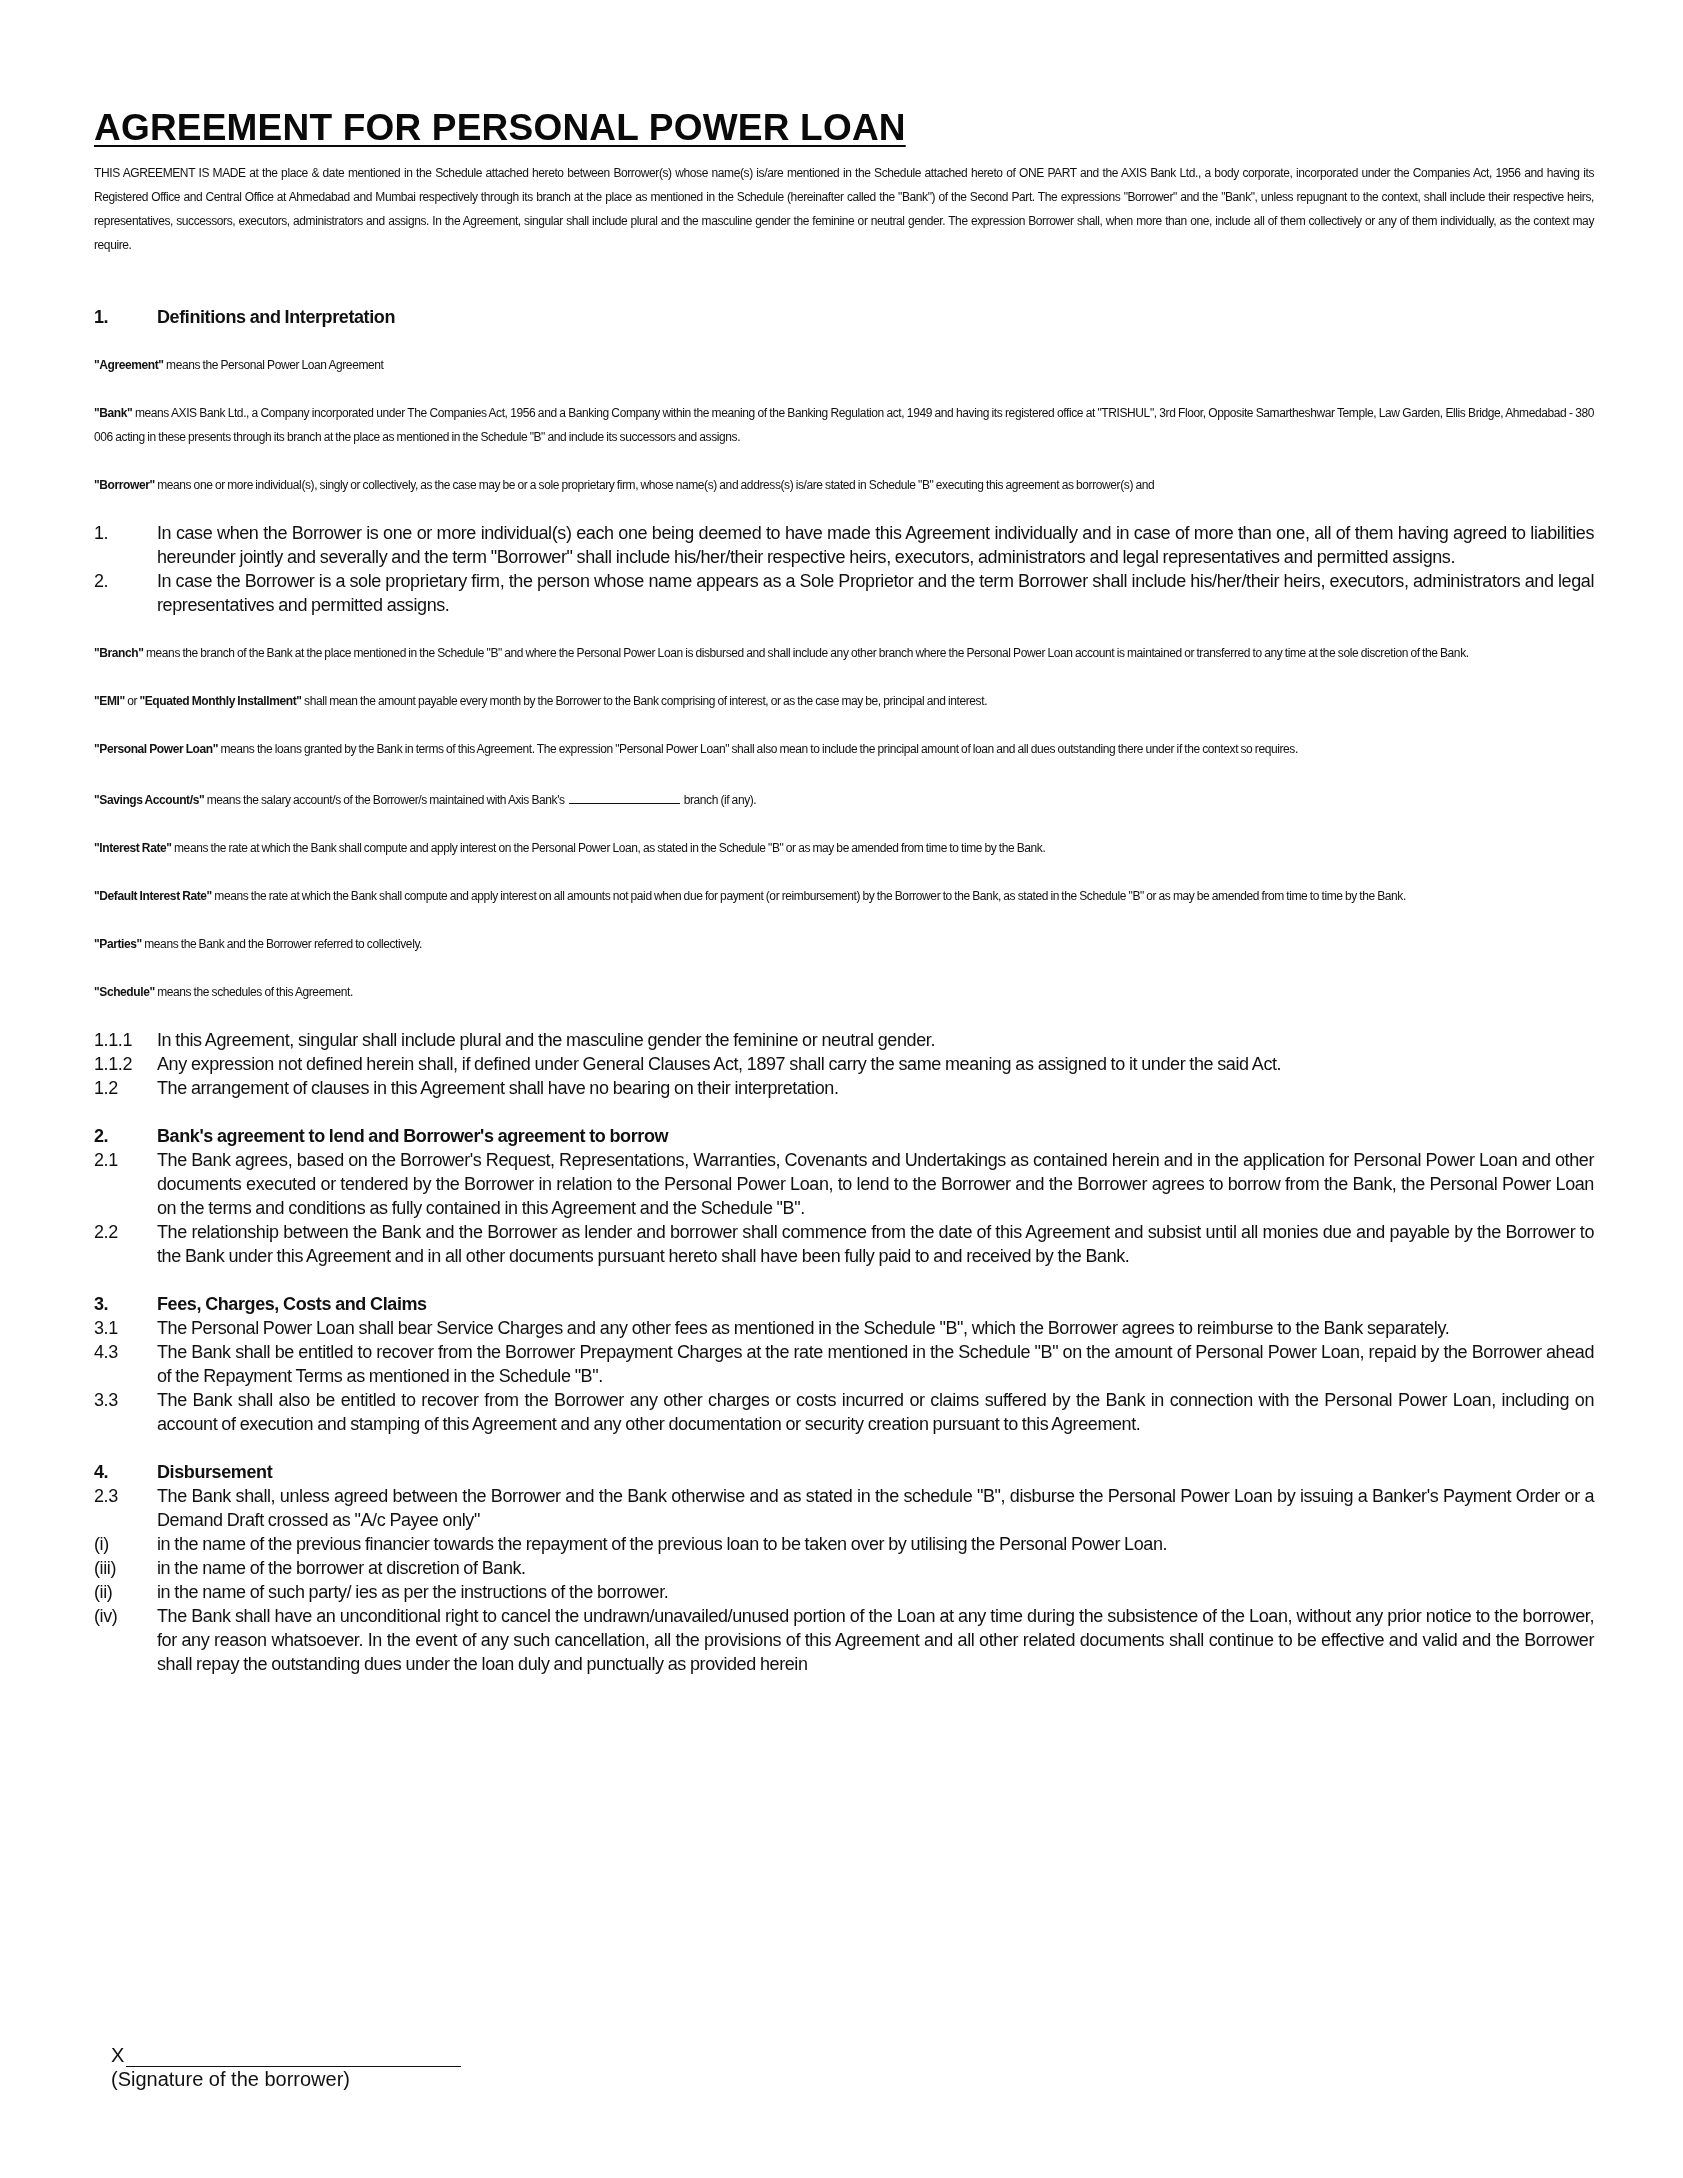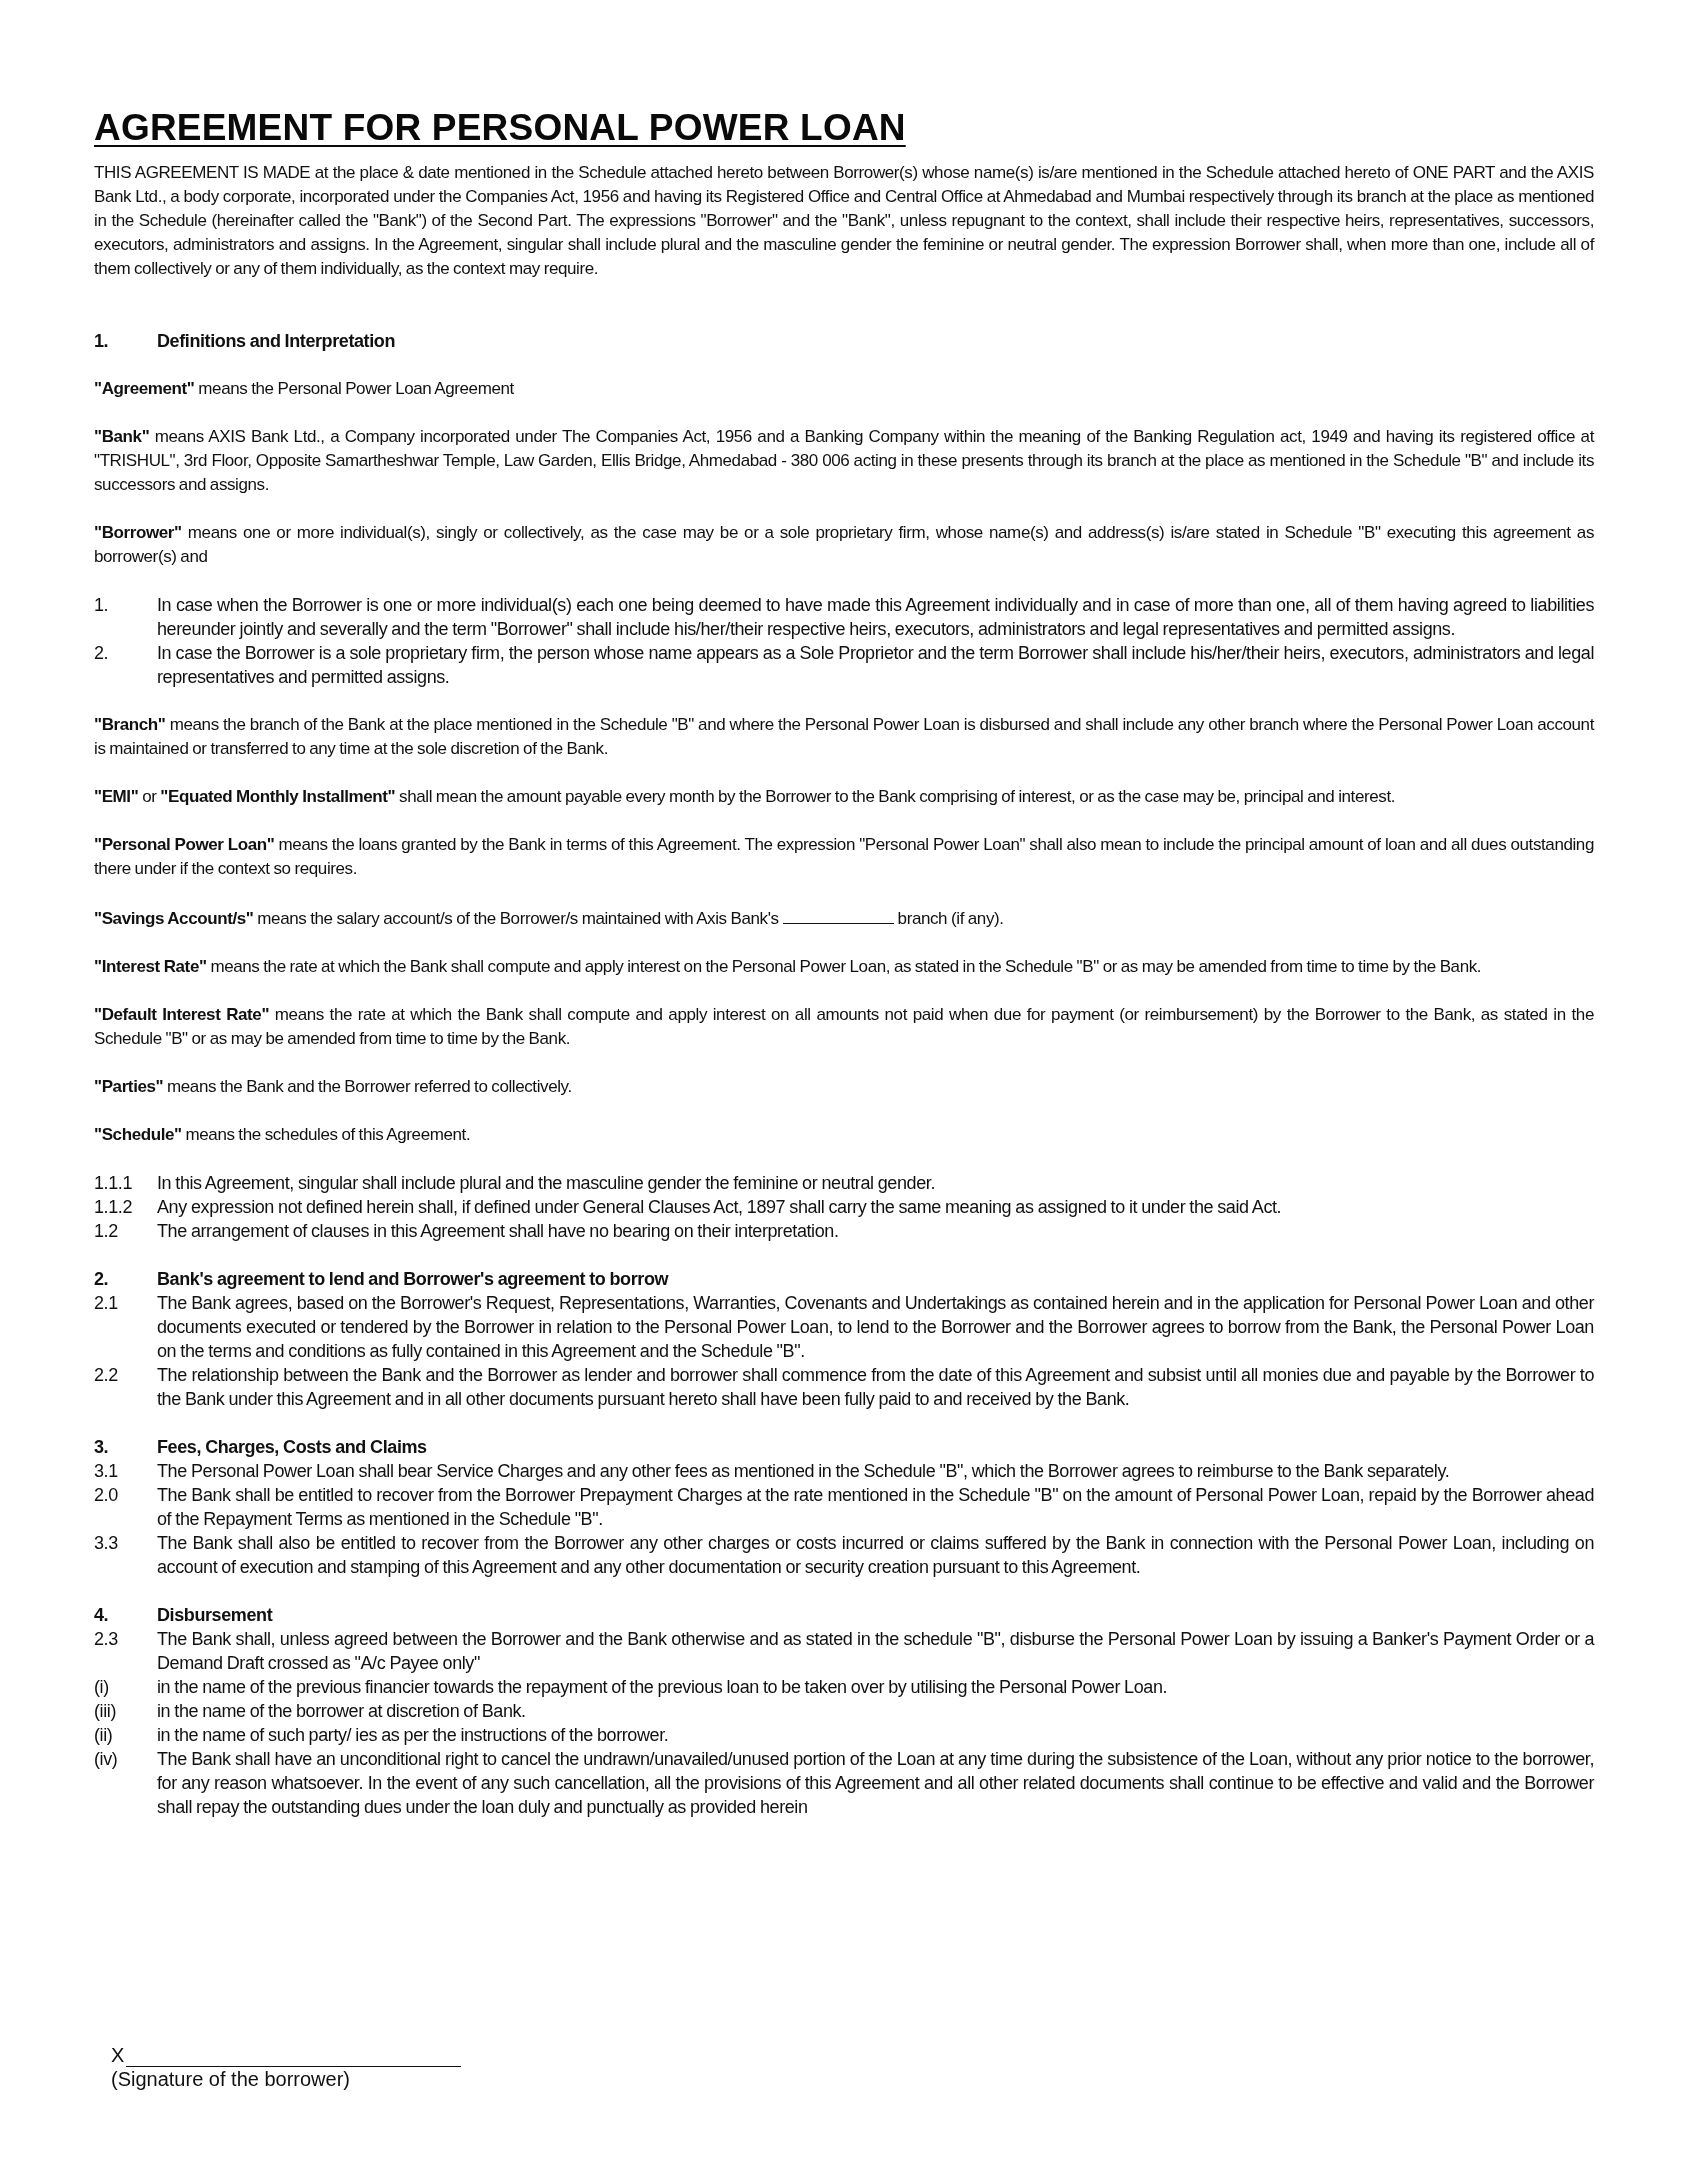--- a/index.html
+++ b/index.html
@@ -7,21 +7,21 @@
     width: 1683px; height: 2178px; position: relative; overflow: hidden;
     font-family: "Liberation Sans", sans-serif; color: #111111;
   }
   .page { position: absolute; left: 94px; top: 107px; width: 1500px; }
   .title {
     text-align: left; font-weight: bold; font-size: 37px; text-decoration: underline;
     text-underline-offset: 5px; text-decoration-thickness: 2px;
     margin: 0 0 12px 0; letter-spacing: 0.2px; color: #0a0a0a;
   }
   .para {
-    font-size: 17px; line-height: 24px; text-align: justify; margin: 0;
+    font-size: 12px; line-height: 24px; text-align: justify; margin: 0;
     letter-spacing: -0.4px; word-spacing: -0.5px;
   }
   .gap { height: 24px; }
   .agreed { font-weight: bold; font-size: 18px; letter-spacing: -0.6px; margin: 0; line-height: 24px; }
   .row { display: flex; font-size: 18px; line-height: 24px; letter-spacing: -0.4px; word-spacing: -0.5px; }
   .row .num { width: 63px; flex: 0 0 63px; }
   .row .txt { flex: 1; text-align: justify; }
   .row.head .txt, .row.head .num { font-weight: bold; }
   .def b { font-weight: bold; }
   .blank { display: inline-block; width: 111px; border-bottom: 1.5px solid #111; height: 18px; vertical-align: baseline; margin: 0 4px; }
@@ -119,21 +119,21 @@
 
   <div class="row head">
     <span class="num">3.</span>
     <span class="txt">Fees, Charges, Costs and Claims</span>
   </div>
   <div class="row">
     <span class="num">3.1</span>
     <span class="txt">The Personal Power Loan shall bear Service Charges and any other fees as mentioned in the Schedule "B", which the Borrower agrees to reimburse to the Bank separately.</span>
   </div>
   <div class="row">
-    <span class="num">2.0</span>
+    <span class="num">4.3</span>
     <span class="txt">The Bank shall be entitled to recover from the Borrower Prepayment Charges at the rate mentioned in the Schedule "B" on the amount of Personal Power Loan, repaid by the Borrower ahead of the Repayment Terms as mentioned in the Schedule "B".</span>
   </div>
   <div class="row">
     <span class="num">3.3</span>
     <span class="txt">The Bank shall also be entitled to recover from the Borrower any other charges or costs incurred or claims suffered by the Bank in connection with the Personal Power Loan, including on account of execution and stamping of this Agreement and any other documentation or security creation pursuant to this Agreement.</span>
   </div>
   <div class="gap"></div>
 
   <div class="row head">
     <span class="num">4.</span>

